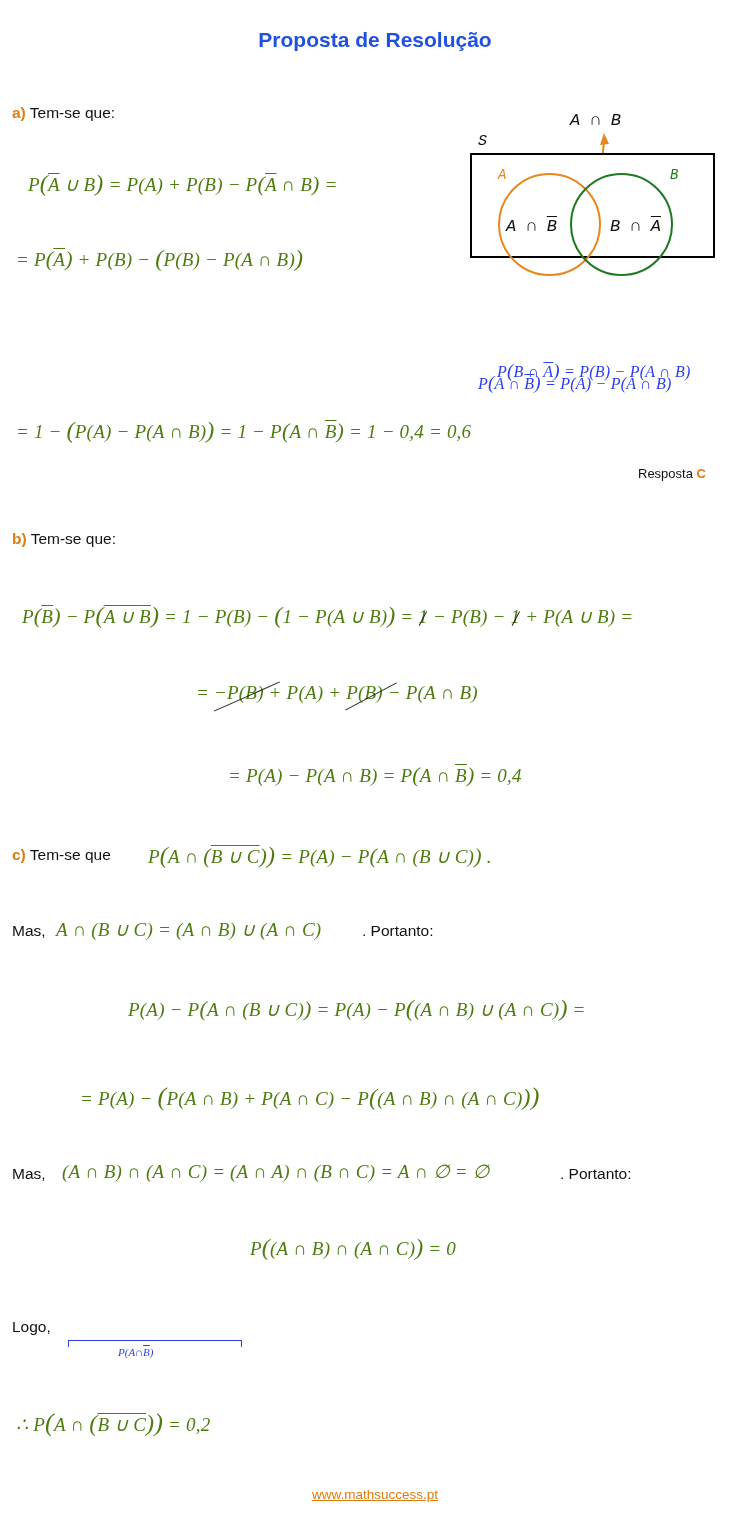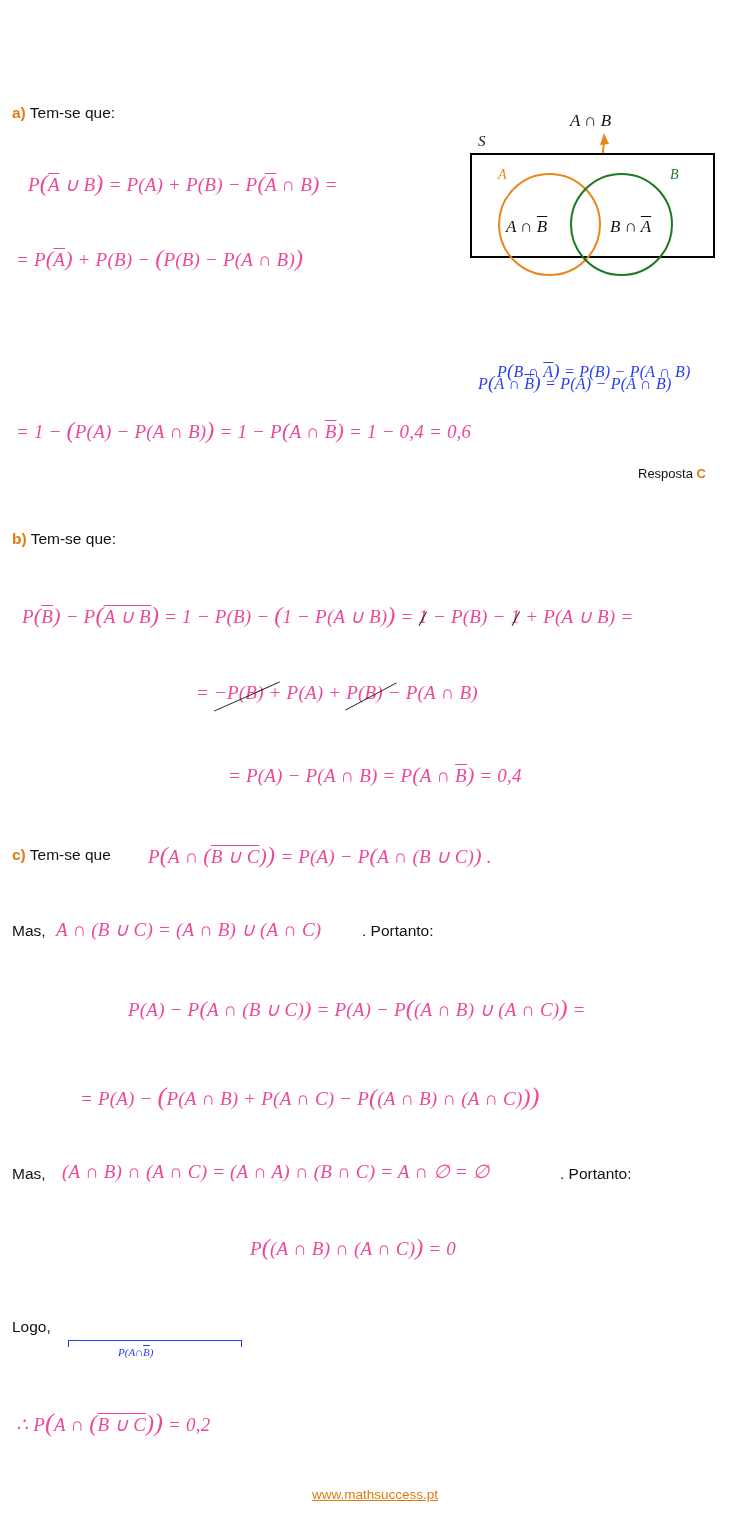--- a/index.html
+++ b/index.html
@@ -40,21 +40,21 @@
     font-size: 15.5px;
     font-family: "Liberation Sans", sans-serif;
     color: #111;
     white-space: nowrap;
   }
   .math {
     position: absolute;
     font-family: "Liberation Serif", serif;
     font-style: italic;
     font-size: 19px;
-    color: #ec4899;
+    color: #4d7c0f;
     white-space: nowrap;
     letter-spacing: 0.2px;
   }
   .math.blue {
     color: #2a3df0;
     font-size: 16px;
   }
   .ov {
     text-decoration: overline;
   }
@@ -99,21 +99,21 @@
     left: 100px;
     top: 68px;
     width: 103px;
     height: 103px;
     border: 2.5px solid #1d7a22;
     border-radius: 50%;
     box-sizing: border-box;
   }
   .venn .lbl {
     position: absolute;
-    font-family: Liberation Serif, serif;
+    font-family: Liberation Mono, monospace;
     font-style: italic;
     font-size: 15px;
   }
   .venn .lblS { left: 8px; top: 28px; color: #111; }
   .venn .lblA { left: 28px; top: 62px; color: #e8871a; font-size: 14px;}
   .venn .lblB { left: 200px; top: 62px; color: #1d7a22; font-size: 14px;}
   .venn .lblAB { left: 36px; top: 112px; color: #111; font-size: 17px;}
   .venn .lblBA { left: 140px; top: 112px; color: #111; font-size: 17px;}
   .venn .lblTop { left: 100px; top: 6px; color: #111; font-size: 17px; }
   .venn svg { position: absolute; left: 0; top: 0; }
@@ -149,20 +149,21 @@
     color: #2a3df0;
     font-size: 11px;
     white-space: nowrap;
   }
 </style>
 </head>
 <body>
 
 <div class="page">
 
+  <div class="title">Proposta de Resolução</div>
 
   <div class="txt" style="left:12px; top:104px;">
     <span class="label-orange">a)</span>
     <span>Tem-se que:</span>
   </div>
 
   <div class="math" style="left:28px; top:170px;">
     P<span style="font-size:24px;">(</span><span class="ov">A</span> ∪ B<span style="font-size:24px;">)</span> = P(A) + P(B) − P<span style="font-size:22px;">(</span><span class="ov">A</span> ∩ B<span style="font-size:22px;">)</span> =
   </div>
 

